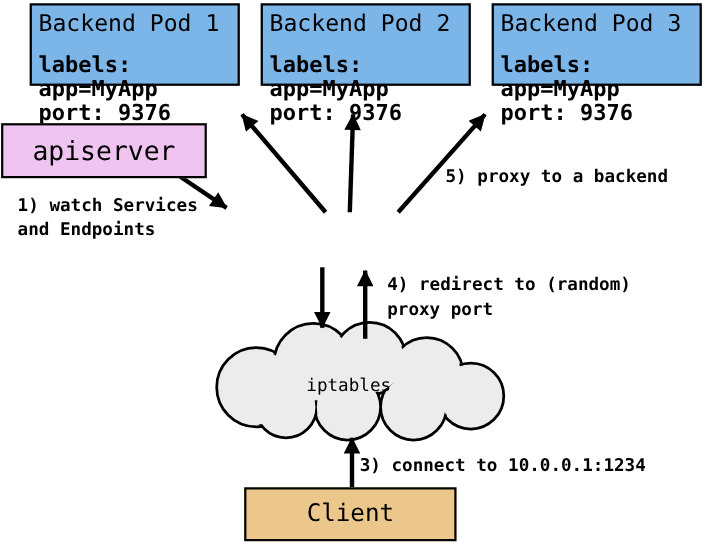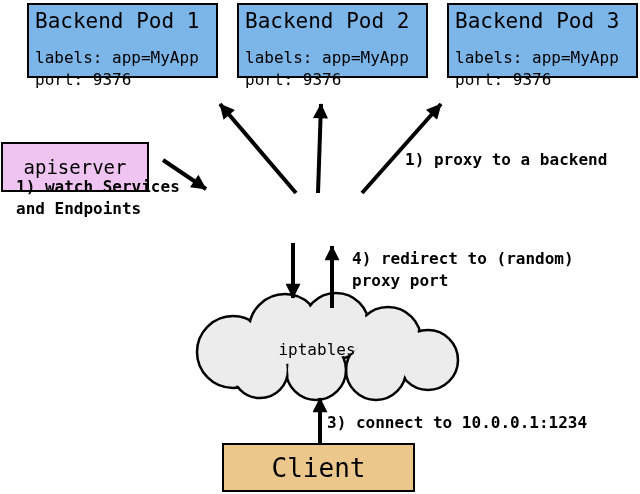--- a/index.html
+++ b/index.html
@@ -4,25 +4,25 @@
 <style>
   html,body { margin:0; padding:0; background:#fff; }
   .canvas {
     position:relative; width:640px; height:494px; background:#fff;
     font-family:"DejaVu Sans Mono", monospace; color:#000; overflow:hidden;
   }
   .layer { position:absolute; left:0; top:0; width:640px; height:494px; }
   .box { position:absolute; box-sizing:border-box; border:2px solid #000; }
   .pod { top:3px; width:191px; height:75px; background:var(--pod_fill); }
   .pod-title { font-size:21px; line-height:26px; margin:3px 0 0 6px; white-space:nowrap; }
-  .pod-meta  { font-size:16px; line-height:22px; margin:13px 0 0 6px; white-space:pre-line; }
+  .pod-meta  { font-size:20px; line-height:22px; margin:13px 0 0 6px; white-space:pre-line;font-weight:bold; }
   .nodebox { display:flex; align-items:center; justify-content:center; white-space:nowrap; }
-  .apiserver { left:1px;   top:112px; width:148px; height:50px; background:var(--apiserver_fill); font-size:19px;margin-top:30px; }
+  .apiserver { left:1px;   top:112px; width:187px; height:50px; background:var(--apiserver_fill); font-size:24px; }
   .kubeproxy { left:210px; top:192px; width:217px; height:51px; background:var(--kube_proxy_fill); font-size:23px; }
-  .client    { left:222px; top:443px; width:193px; height:49px; background:var(--client_fill); font-size:26px; }
+  .client    { left:222px; top:443px; width:193px; height:49px; background:var(--client_fill); font-size:22px; }
   .iptables-label { position:absolute; left:255px; top:339px; width:124px;
     text-align:center; font-size:16px; line-height:22px; }
   .ann { position:absolute; font-weight:bold; font-size:16px; line-height:22px; white-space:pre-line; }
   .ann-1 { left:16px;  top:176px; }
   .ann-2 { left:65px;  top:247px; }
   .ann-3 { left:327px; top:412px; }
   .ann-4 { left:352px; top:248px; }
   .ann-5 { left:405px; top:149px; }
   .arrow { stroke:#000; stroke-width:4; }
   .cloud-stroke { fill:var(--cloud_fill); stroke:#000; stroke-width:2.5; }
@@ -97,15 +97,15 @@
 
   <div class="box nodebox client">
     <span>Client</span>
   </div>
 
   <div class="ann ann-1">1) watch Services
 and Endpoints</div>
   <div class="ann ann-3">3) connect to 10.0.0.1:1234</div>
   <div class="ann ann-4">4) redirect to (random)
 proxy port</div>
-  <div class="ann ann-5">1) proxy to a backend</div>
+  <div class="ann ann-5">5) proxy to a backend</div>
 
 </div>
 
 </body></html>

